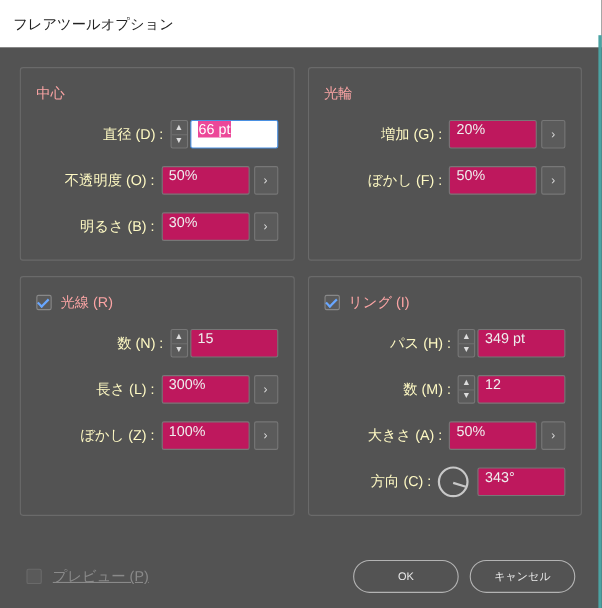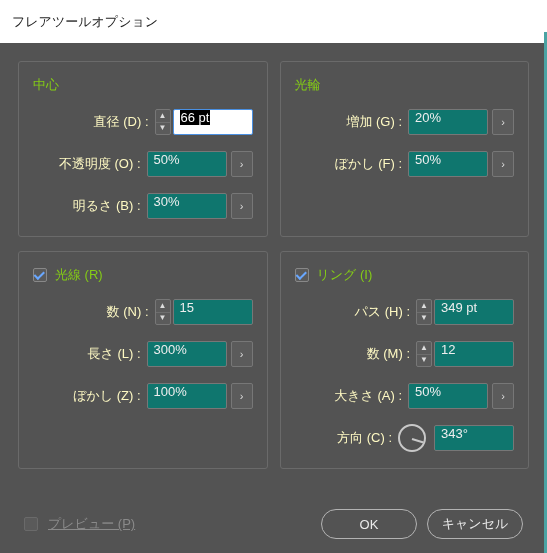--- a/index.html
+++ b/index.html
@@ -1,40 +1,40 @@
 <!DOCTYPE html>
 <html><head>
 <meta charset="utf-8">
 <style>
 * { box-sizing: border-box; margin: 0; padding: 0; }
 body { font-family: "Hiragino Sans", "Meiryo", sans-serif; font-size: 13px; background: #535353; color: #e6e6e6; width: 547px; height: 553px; overflow: hidden; }
 .titlebar { background: #fff; color: #222; padding: 8px 12px; font-size: 13px; height: 43px; display:flex; align-items:center;}
 .body { padding: 18px 18px 12px 18px; }
 .panel-row { display: flex; gap: 12px; margin-bottom: 14px; }
 .panel { flex: 1; border: 1px solid #6a6a6a; border-radius: 3px; padding: 14px 14px 16px 14px; position: relative; }
-.panel-title { color: #84cc16; font-size: 13px; margin-bottom: 14px; display:flex; align-items:center; gap:6px;}
+.panel-title { color: #fca5a5; font-size: 13px; margin-bottom: 14px; display:flex; align-items:center; gap:6px;}
 .row { display: flex; align-items: center; justify-content: flex-end; height: 28px; margin-bottom: 14px; }
 .row:last-child { margin-bottom: 0; }
 .lbl { color: #fef9c3; font-size: 13px; margin-right: 6px; white-space: nowrap; text-align:right; }
 .stepper { width: 16px; height: 26px; display: flex; flex-direction: column; border: 1px solid #777; border-radius: 2px; overflow:hidden; background:#5b5b5b; margin-right: 2px;}
 .step-up, .step-down { flex:1; display:flex; align-items:center; justify-content:center; font-size:8px; color:#ddd; line-height:1; cursor:pointer;}
 .step-up { border-bottom:1px solid #6e6e6e;}
-.inp { background: #0f766e; border: 1px solid #777; color: #eee; font-size: 13px; height: 26px; padding: 0 6px; border-radius: 2px; width: 80px; }
+.inp { background: #be185d; border: 1px solid #777; color: #eee; font-size: 13px; height: 26px; padding: 0 6px; border-radius: 2px; width: 80px; }
 .inp.sel { background:#fff; color:#000; border:1px solid #4a90e2;}
-.inp.sel .seltext{ background:#000000; color:#fff; padding:0 1px;}
+.inp.sel .seltext{ background:#ec4899; color:#fff; padding:0 1px;}
 .arrow-btn { width: 22px; height: 26px; border:1px solid #777; border-radius:2px; background:#5b5b5b; color:#ddd; display:flex; align-items:center; justify-content:center; font-size:11px; margin-left:4px; cursor:pointer;}
 .chk { width:14px; height:14px; border:1px solid #888; border-radius:2px; display:inline-flex; align-items:center; justify-content:center; background:#5a5a5a; margin-right:2px;}
 .chk.checked::after{ content:""; width:8px; height:4px; border-left:2px solid #69a7ff; border-bottom:2px solid #69a7ff; transform: rotate(-45deg) translate(0,-1px);}
 .angle-wrap{ display:flex; align-items:center; gap:8px;}
 .angle-dial{ width:28px; height:28px; border:2px solid #c8c8c8; border-radius:50%; position:relative; background:transparent;}
 .angle-hand{ position:absolute; width:12px; height:2px; background:#c8c8c8; top:50%; left:50%; transform-origin: 0 50%; }
 .footer { display:flex; align-items:center; justify-content:space-between; padding: 26px 6px 6px 6px;}
 .footer-left{ display:flex; align-items:center; gap:8px; color:#8a8a8a;text-decoration:underline;}
 .footer-left .chk{ border-color:#6a6a6a;}
-.btn { min-width: 96px; height: 30px; border:1px solid #b3b3b3; border-radius: 15px; background:transparent; color:#eaeaea; font-size:13px; display:flex; align-items:center; justify-content:center; cursor:pointer;}
+.btn { min-width: 96px; height: 30px; border:1px solid #b3b3b3; border-radius: 15px; background:transparent; color:#eaeaea; font-size:10px; display:flex; align-items:center; justify-content:center; cursor:pointer;}
 .btn-row { display:flex; gap:10px;}
 .right-border { position:absolute; right:0; top:32px; bottom:0; width:3px; background: linear-gradient(#4aa3a3,#4aa3a3);}
 </style>
 </head>
 <body>
 
 <div class="titlebar">
   <span>フレアツールオプション</span>
 </div>
 

